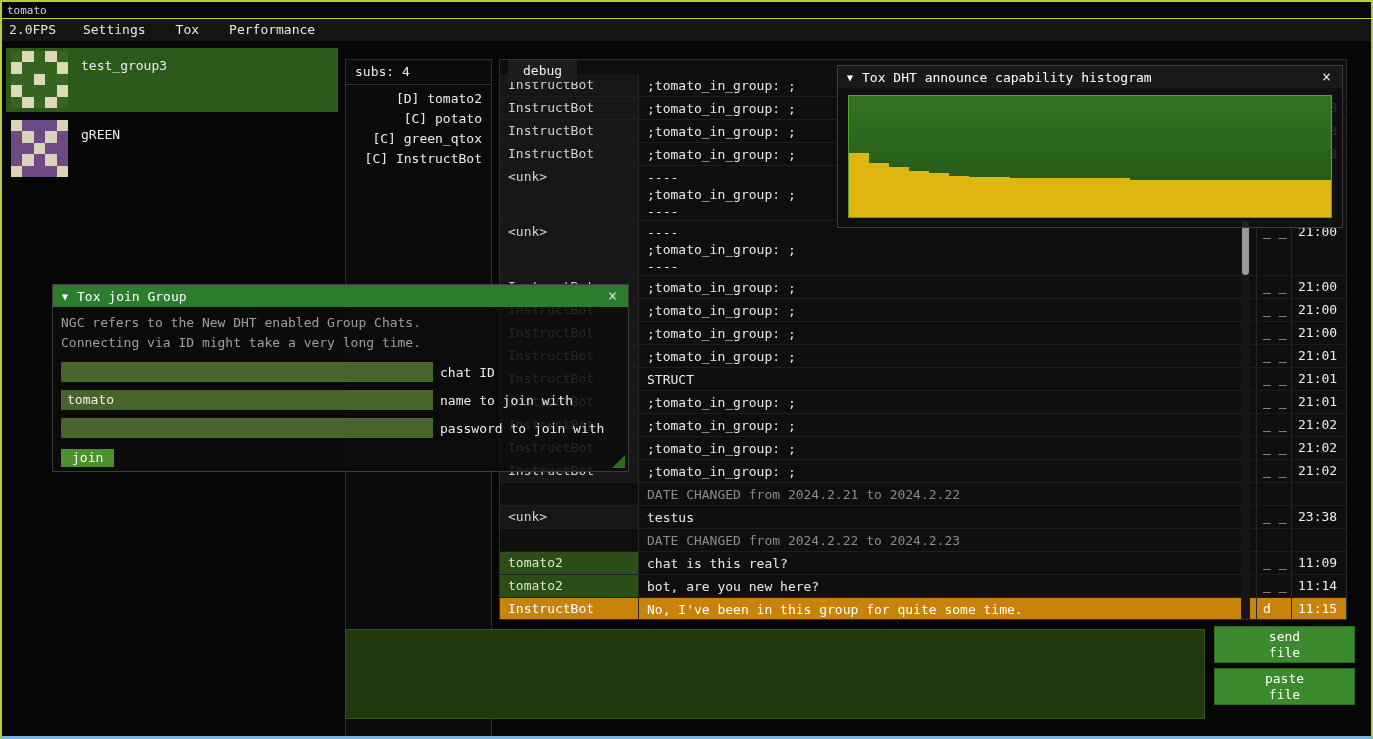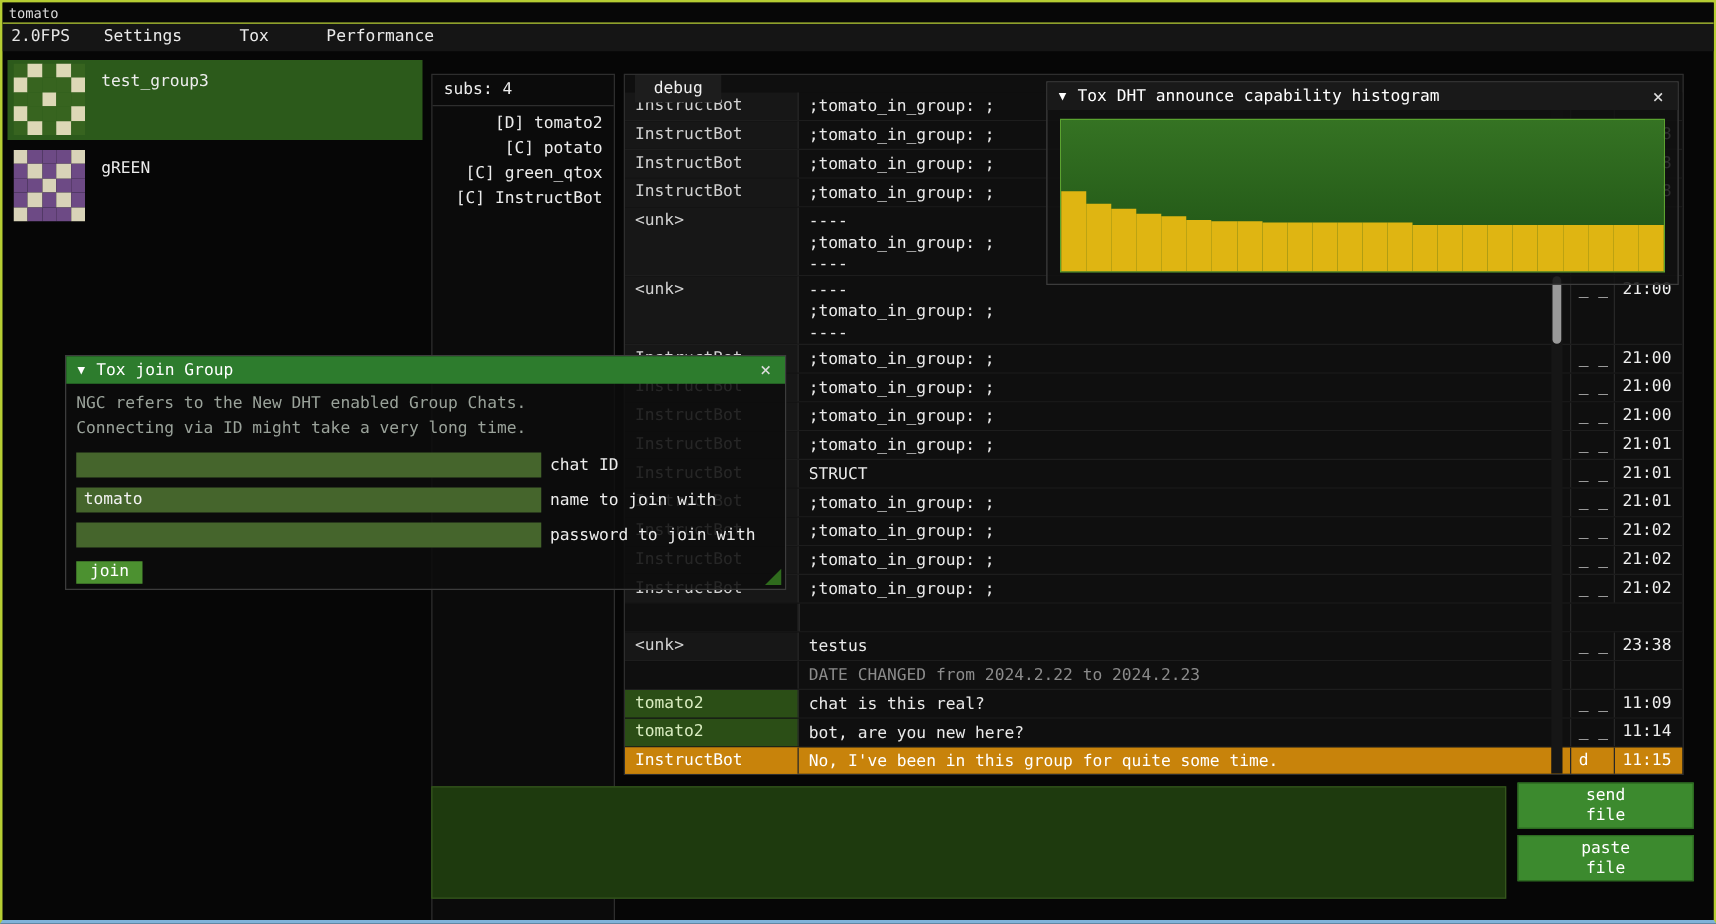--- a/index.html
+++ b/index.html
@@ -11,21 +11,21 @@
     font-size:13px;
     border:2px solid #b6cd33;
     border-bottom:3px solid #7fb2d9;
   }
   
   .titlebar { height:16px; display:flex; align-items:center; padding-left:5px;
     font-size:11px; color:#d8d8d8; background:#070707; }
   .menubar { height:23px; background:#151515; display:flex; align-items:stretch;
     border-top:1px solid #b6cd33; }
   .fps { padding:3px 12px 0 7px; color:#e5e5e5; }
-  .menu-items { display:flex;gap:16px; }
+  .menu-items { display:flex; }
   .menu-item { padding:3px 15px 0; color:#eaeaea; cursor:pointer; }
   
   .sidebar { position:absolute; left:4px; top:46px; width:332px; }
   .group-row { height:64px; display:flex; align-items:flex-start; gap:13px;
     padding:3px 0 0 5px; margin-bottom:5px; cursor:pointer; }
   .group-row.selected { background:#2c5a1b; }
   .avatar { width:57px; height:57px; display:grid;
     grid-template-columns:repeat(5,1fr); grid-template-rows:repeat(5,1fr); flex:none; }
   .group-name { color:#ececec; margin-top:7px; }
   
@@ -280,20 +280,21 @@
       <div class="mtime">21:02</div>
     </div>
       <div class="msg-row">
       <div class="mname">InstructBot</div>
       <div class="mtext">;tomato_in_group: ;</div>
       <div class="mstatus">_ _</div>
       <div class="mtime">21:02</div>
     </div>
       <div class="msg-row date">
       <div class="mname"></div>
+      <div class="mtext">DATE CHANGED from 2024.2.21 to 2024.2.22</div>
       <div class="mstatus"></div>
       <div class="mtime"></div>
     </div>
       <div class="msg-row">
       <div class="mname">&lt;unk&gt;</div>
       <div class="mtext">testus</div>
       <div class="mstatus">_ _</div>
       <div class="mtime">23:38</div>
     </div>
       <div class="msg-row date">

